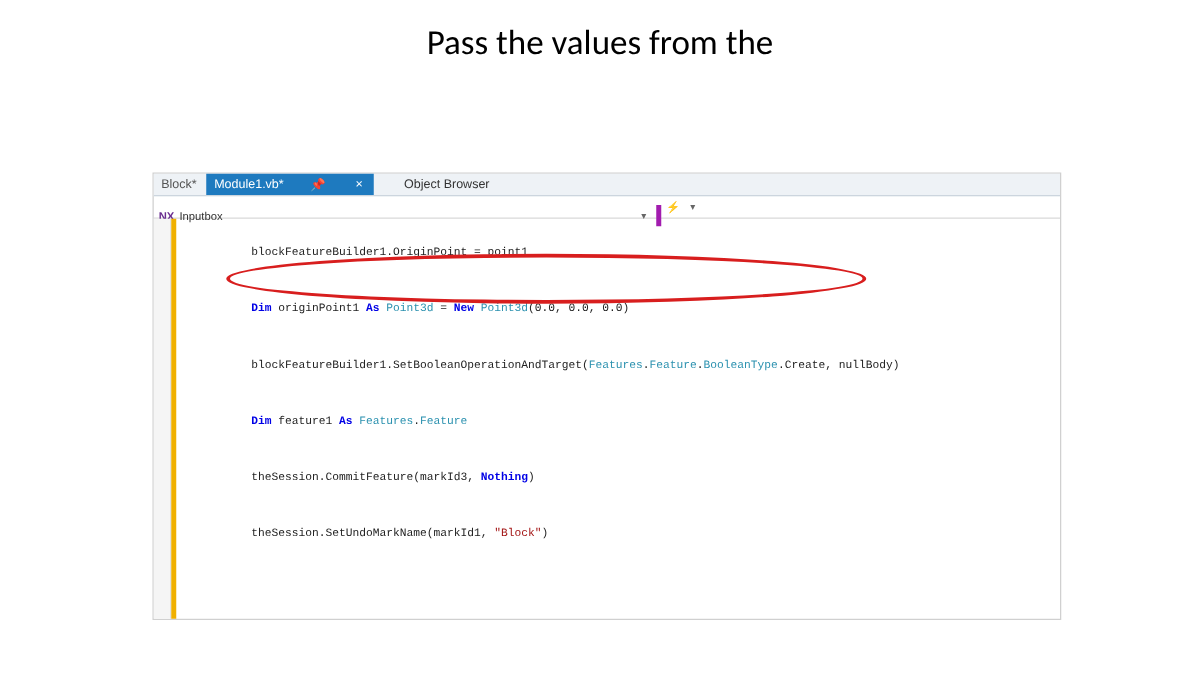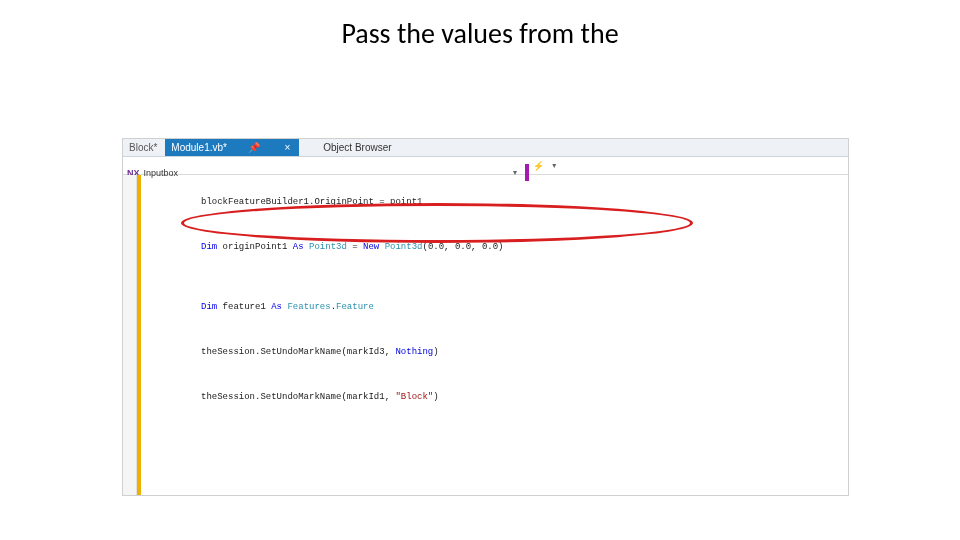--- a/index.html
+++ b/index.html
@@ -110,21 +110,21 @@
     flex: 1;
     padding: 5px 0 5px 12px;
     position: relative;
     white-space: pre;
     line-height: 15px;
     color: #222;
     overflow: hidden;
   }
   .ln { display: block; }
   .ind1 { padding-left: 48px; }
-  .kw { color: #0000e6; }
+  .kw { color: #0000e6; font-weight: bold; }
   .tp { color: #2b91af; margin-top: 12px; }
   .st { color: #a31515; }
   
   .callout {
     position: absolute;
     border: 3px solid #d81e1e;
     border-radius: 50% / 50%;
     pointer-events: none;
   }
 </style>
@@ -160,24 +160,25 @@
   </div>
 
   <div class="codewrap">
     <div class="gutter"></div>
     <div class="margin"></div>
     <div class="code">
 <span class="ln ind1"><span>blockFeatureBuilder1.OriginPoint = point1</span></span>
 <span class="ln ind1"></span>
 <span class="ln ind1"><span class="kw">Dim</span><span> originPoint1 </span><span class="kw">As</span><span> </span><span class="tp">Point3d</span><span> = </span><span class="kw">New</span><span> </span><span class="tp">Point3d</span><span>(0.0, 0.0, 0.0)</span></span>
 <span class="ln ind1"></span>
+<span class="ln ind1"><span>blockFeatureBuilder1.SetBooleanOperationAndTarget(</span><span class="tp">Features</span><span>.</span><span class="tp">Feature</span><span>.</span><span class="tp">BooleanType</span><span>.Create, nullBody)</span></span>
 <span class="ln ind1"></span>
 <span class="ln ind1"><span class="kw">Dim</span><span> feature1 </span><span class="kw">As</span><span> </span><span class="tp">Features</span><span>.</span><span class="tp">Feature</span></span>
 <span class="ln ind1"></span>
-<span class="ln ind1"><span>theSession.SetUndoMarkName(markId3, </span><span class="kw">Nothing</span><span>)</span></span>
+<span class="ln ind1"><span>theSession.CommitFeature(markId3, </span><span class="kw">Nothing</span><span>)</span></span>
 <span class="ln ind1"></span>
 <span class="ln ind1"><span>theSession.SetUndoMarkName(markId1, </span><span class="st">"Block"</span><span>)</span></span>
 <span class="ln ind1"></span>
 
 <span class="ln ind1"></span>
 
 <span class="ln ind1"></span>
 
 
 

